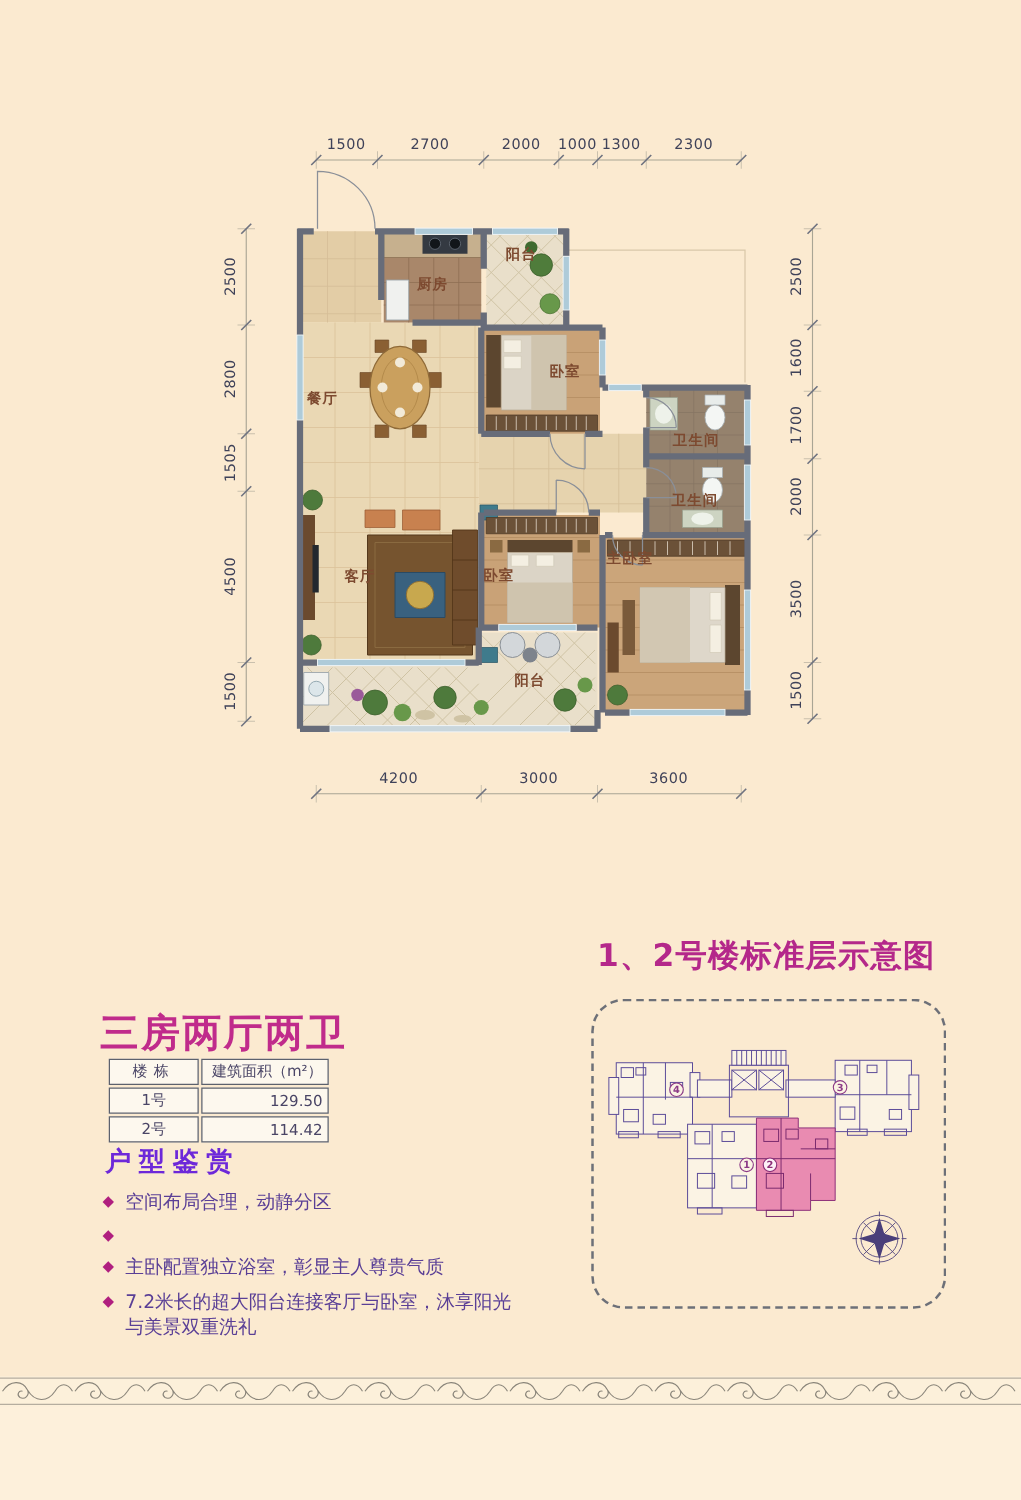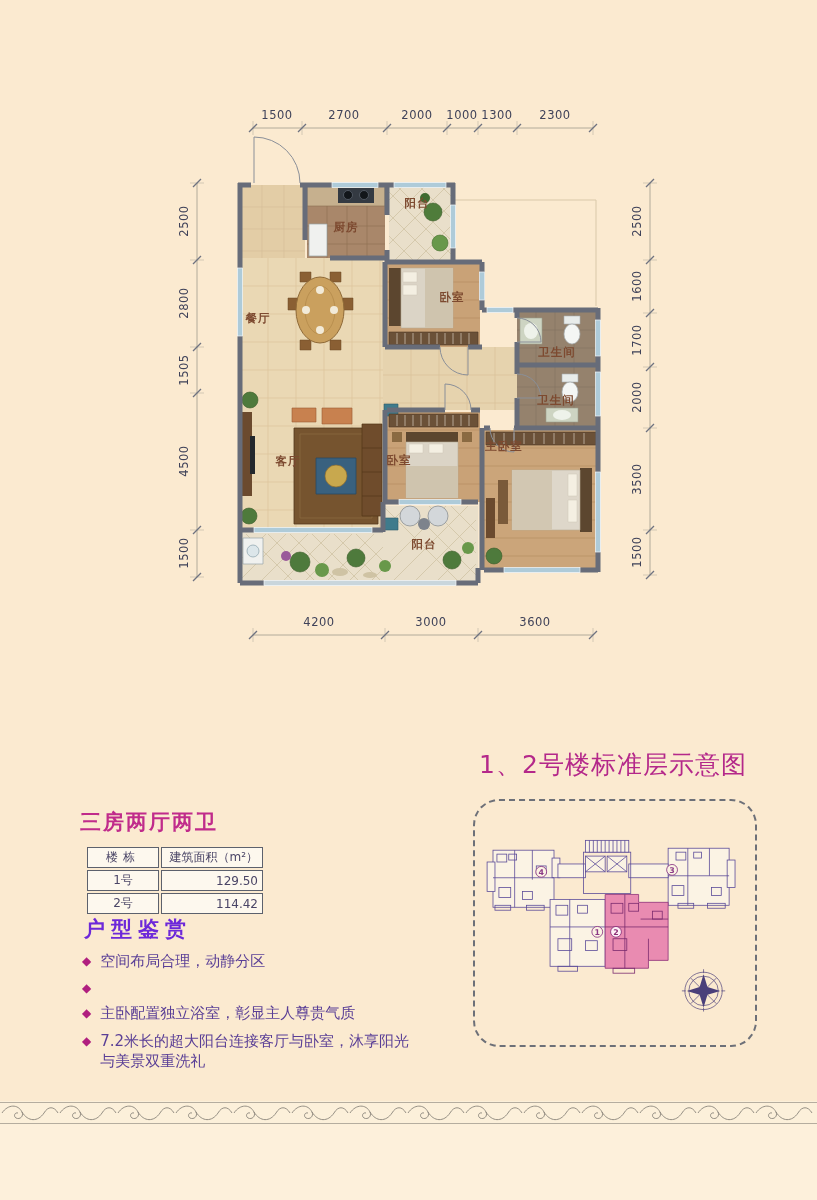--- a/index.html
+++ b/index.html
@@ -2,31 +2,31 @@
 <html><head>
 <meta charset="utf-8">
 <style>
   html,body{margin:0;padding:0;}
   .page{position:relative;width:817px;height:1200px;background:#fbead0;overflow:hidden;
         font-family:"DejaVu Sans","Liberation Sans",sans-serif;}
   .abs{position:absolute;}
   .plan-title{top:670px;left:0;width:100%;text-align:center;font-size:23px;font-weight:bold;
               color:#ae2c88;letter-spacing:4px;}
   .unit-title{top:740px;left:78px;font-size:57px;font-weight:800;color:#5e2c85;line-height:1;letter-spacing:1px;}
-  .unit-subtitle{top:812px;left:80px;font-size:21px;font-weight:800;color:#c02b8b;letter-spacing:2px;line-height:1;}
+  .unit-subtitle{top:812px;left:80px;font-size:31px;font-weight:800;color:#c02b8b;letter-spacing:2px;line-height:1;}
   table.area{position:absolute;top:845px;left:85px;border-collapse:separate;border-spacing:2px;}
   table.area td,table.area th{border:1.6px solid #5c616d;background:#fdf8ee;font-size:12px;
         color:#4a4566;text-align:center;padding:1px 4px;font-weight:normal;height:14px;margin-left:38px;}
   table.area .c1{width:62px;} table.area .c2{width:92px;text-align:right;}
   table.area th.c1{letter-spacing:5px;}
   .features-title{top:915px;left:84px;font-size:21px;font-weight:800;color:#6d28d9;letter-spacing:6px;}
   .features{top:951px;left:82px;width:338px;}
   .feature{display:flex;gap:9px;margin-bottom:7px;font-size:15px;color:#5a3f96;line-height:1.35;}
   .feature .diamond{color:#b01f7f;font-size:12px;padding-top:2px;flex:0 0 auto;}
-  .sf-title{top:748px;left:462px;width:302px;text-align:center;font-size:25px;font-weight:400;
+  .sf-title{top:748px;left:462px;width:302px;text-align:center;font-size:25px;font-weight:700;
             color:#b4288a;letter-spacing:1px;}
   .sf-box{top:799px;left:473px;width:280px;height:244px;border:2px dashed #6d7078;border-radius:26px;}
   .footer{top:1125px;left:0;width:817px;height:75px;background:#fdf0db;}
   .band{top:1101px;left:0;}
   text{font-family:"DejaVu Sans","Liberation Sans",sans-serif;}
   .dimtxt{fill:#3f4259;font-size:11.5px;letter-spacing:0.5px;}
   .roomtxt{fill:#7d4a30;font-size:11.5px;font-weight:600;letter-spacing:1px;text-anchor:middle;}
 </style>
 </head>
 <body>

